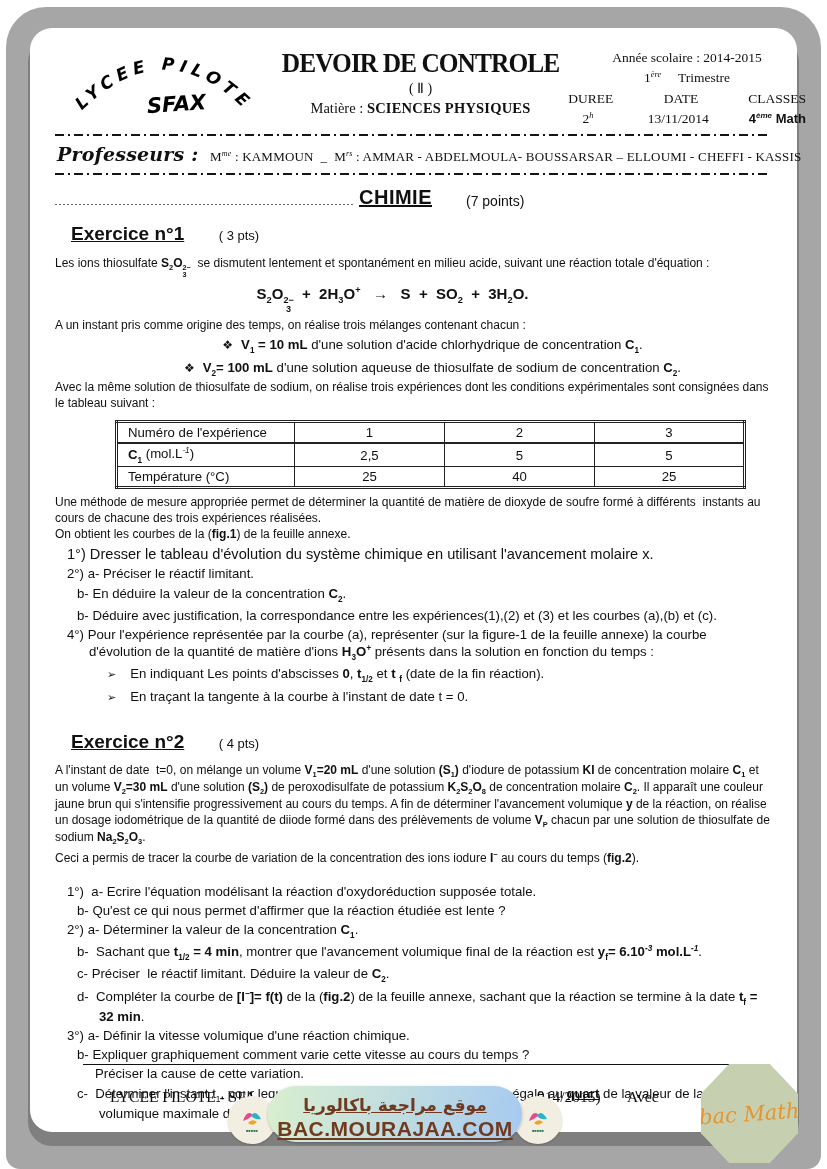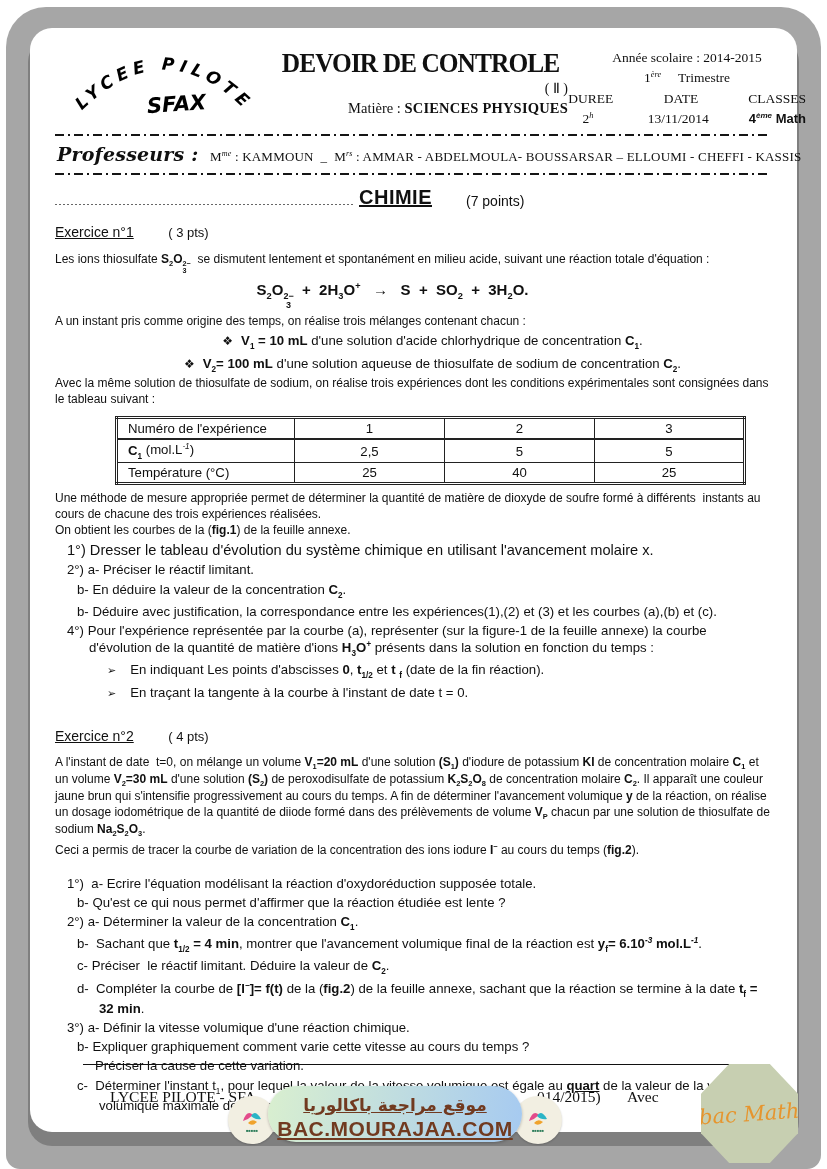--- a/index.html
+++ b/index.html
@@ -4,42 +4,42 @@
 <style>
   html,body{margin:0;padding:0;width:827px;height:1169px;overflow:hidden;background:#fff;}
   *{box-sizing:border-box;}
   .canvas{position:relative;width:827px;height:1169px;font-family:"Liberation Sans",sans-serif;color:#101010;}
   .backdrop{position:absolute;left:6px;top:7px;right:6px;bottom:0;background:#a6a6a6;border-radius:40px 40px 14px 14px;}
   .page{position:absolute;left:30px;top:28px;width:767px;height:1104px;background:#fff;border-radius:22px;
         box-shadow:0 12px 0 2px #7f7f7f;padding:18px 27px 0 25px;}
   
   .header{display:grid;grid-template-columns:218px 1fr 238px;align-items:start;height:86px;}
   .logo svg{display:block;}
-  .titleblock{text-align:right;padding-top:2px;}
+  .titleblock{text-align:center;padding-top:2px;}
   .doc-title{font-family:"Liberation Serif",serif;font-weight:bold;font-size:27px;letter-spacing:-1px;transform:scaleX(.94);transform-origin:center;white-space:nowrap;}
   .doc-sub{font-family:"Liberation Serif",serif;font-size:14px;margin-top:1px;}
   .matiere{font-family:"Liberation Serif",serif;font-size:14.5px;margin-top:3px;}
   .matiere b{letter-spacing:.2px;}
   .infoblock{font-family:"Liberation Serif",serif;font-size:13.5px;text-align:center;padding-top:2px;line-height:1.5;}
   .grid3{display:grid;grid-template-columns:1fr 1.2fr 1.1fr;gap:40px;}
   .grid3 div{white-space:nowrap;}
   .grid3 .sans{font-family:"Liberation Sans",sans-serif;font-size:13px;}
   sup{font-size:.62em;font-style:italic;}
   sub{font-size:.62em;}
   .dashdot{height:2px;background:repeating-linear-gradient(90deg,#151515 0 9px,transparent 9px 13px,#151515 13px 15px,transparent 15px 19px);margin:2px 0;}
   .profs{font-size:13px;font-family:"Liberation Serif",serif;padding:5px 0 6px 2px;white-space:nowrap;letter-spacing:.2px;}
   .profLabel{font-family:"DejaVu Serif",serif;font-style:italic;font-weight:bold;font-size:19px;margin-right:8px;}
   
   .chimie-line{display:flex;align-items:flex-end;margin:10px 0 14px 0;height:24px;}
   .leader{width:300px;height:1px;margin-bottom:4px;background:repeating-linear-gradient(90deg,#666 0 2px,transparent 2px 4px);}
   .chimie{font-size:20px;font-weight:bold;text-decoration:underline;letter-spacing:.5px;margin-left:4px;}
   .pts-mid{font-size:14px;margin-left:34px;}
   
   .exh{margin:10px 0 4px 0;}
-  .exh .ext{font-size:14px;font-weight:normal;text-decoration:underline;}
+  .exh .ext{font-size:19px;font-weight:bold;text-decoration:underline;margin-left:16px;}
   .exh .pts{font-size:13px;margin-left:30px;}
   .para{font-size:12px;line-height:1.42;margin:10px 0 0 0;}
   .tight{line-height:1.33;}
   .equation{font-size:15px;font-weight:bold;text-align:center;margin:6px 40px 4px 0;}
   .blist{margin:1px 0 1px 40px;font-size:13.2px;line-height:1.45;text-align:center;}
   .bsym{margin-right:8px;font-size:12px;}
   .stk{display:inline-flex;flex-direction:column;vertical-align:-.4em;font-size:.6em;line-height:1.05;font-weight:bold;}
   .stk span{display:block;}
   table.exp{border-collapse:collapse;margin:8px 0 6px 60px;font-size:13.2px;}
   table.exp td{border:1px solid #222;padding:2px 10px;height:20px;}

